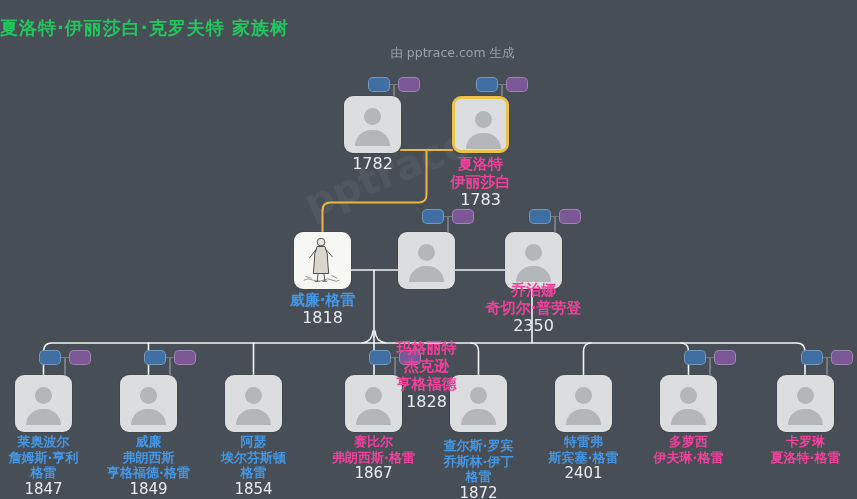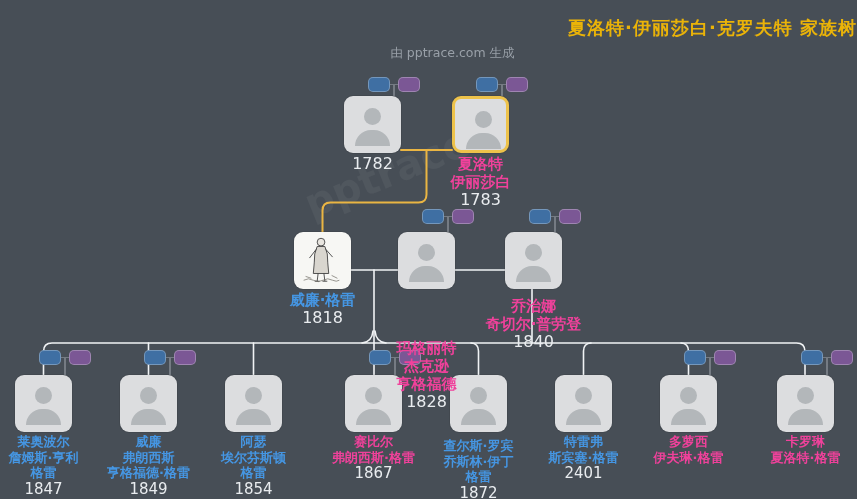--- a/index.html
+++ b/index.html
@@ -1,21 +1,21 @@
 <!DOCTYPE html>
 <html><head>
 <meta charset="utf-8">
 <style>
   html,body{margin:0;padding:0;background:#474e56;}
   .stage{
     position:relative;width:857px;height:499px;background:var(--bg,#474e56);
     overflow:hidden;font-family:"DejaVu Sans","Liberation Sans",sans-serif;
   }
-  .title{position:absolute;top:16px;left:0;right:0;text-align:right;
-    color:#eab308;font-size:18px;font-weight:bold;letter-spacing:1px;}
+  .title{position:absolute;top:16px;left:0;right:0;text-align:left;
+    color:#22c55e;font-size:18px;font-weight:bold;letter-spacing:1px;}
   .subtitle{position:absolute;top:45px;left:0;right:0;text-align:center;
     color:#99a0a8;font-size:12.5px;margin-left:48px;}
   .watermark{position:absolute;left:300px;top:150px;color:rgba(255,255,255,0.05);
     font-size:40px;font-weight:bold;transform:rotate(-22deg);pointer-events:none;z-index:0;}
   svg.lines{position:absolute;left:0;top:0;z-index:1;}
   .pillgroup{position:absolute;z-index:3;}
   .pill{position:absolute;width:22px;height:15px;border-radius:5px;box-sizing:border-box;
     border:1px solid rgba(255,255,255,0.28);cursor:pointer;}
   .pill.father{background:var(--father,#3f6fa3);left:0;top:0;}
   .pill.mother{background:var(--mother,#7b5795);left:30px;top:0;}
@@ -136,24 +136,24 @@
     <div class="pillgroup" style="left: 528.5px; top: 209px; width: 52px; height: 23px;">
       <div class="pill-link h"></div>
       <div class="pill-link v"></div>
       <div class="pill father"></div>
       <div class="pill mother"></div>
     </div>
     <div class="card" style="left: 505px; top: 232px;">
       <div class="avatar-head"></div>
       <div class="avatar-body"></div>
     </div>
-    <div class="label g12" style="left: 468.5px; top: 297px;">
+    <div class="label g12" style="left: 468.5px; top: 281px;">
       <span class="nm female">乔治娜</span>
       <span class="nm female">奇切尔·普劳登</span>
-      <span class="yr">1840</span>
+      <span class="yr">2350</span>
     </div>
     <div class="pillgroup" style="left: 38.5px; top: 350px; width: 52px; height: 25px;">
       <div class="pill-link h"></div>
       <div class="pill-link v"></div>
       <div class="pill father"></div>
       <div class="pill mother"></div>
     </div>
     <div class="card" style="left: 15px; top: 375px;">
       <div class="avatar-head"></div>
       <div class="avatar-body"></div>

